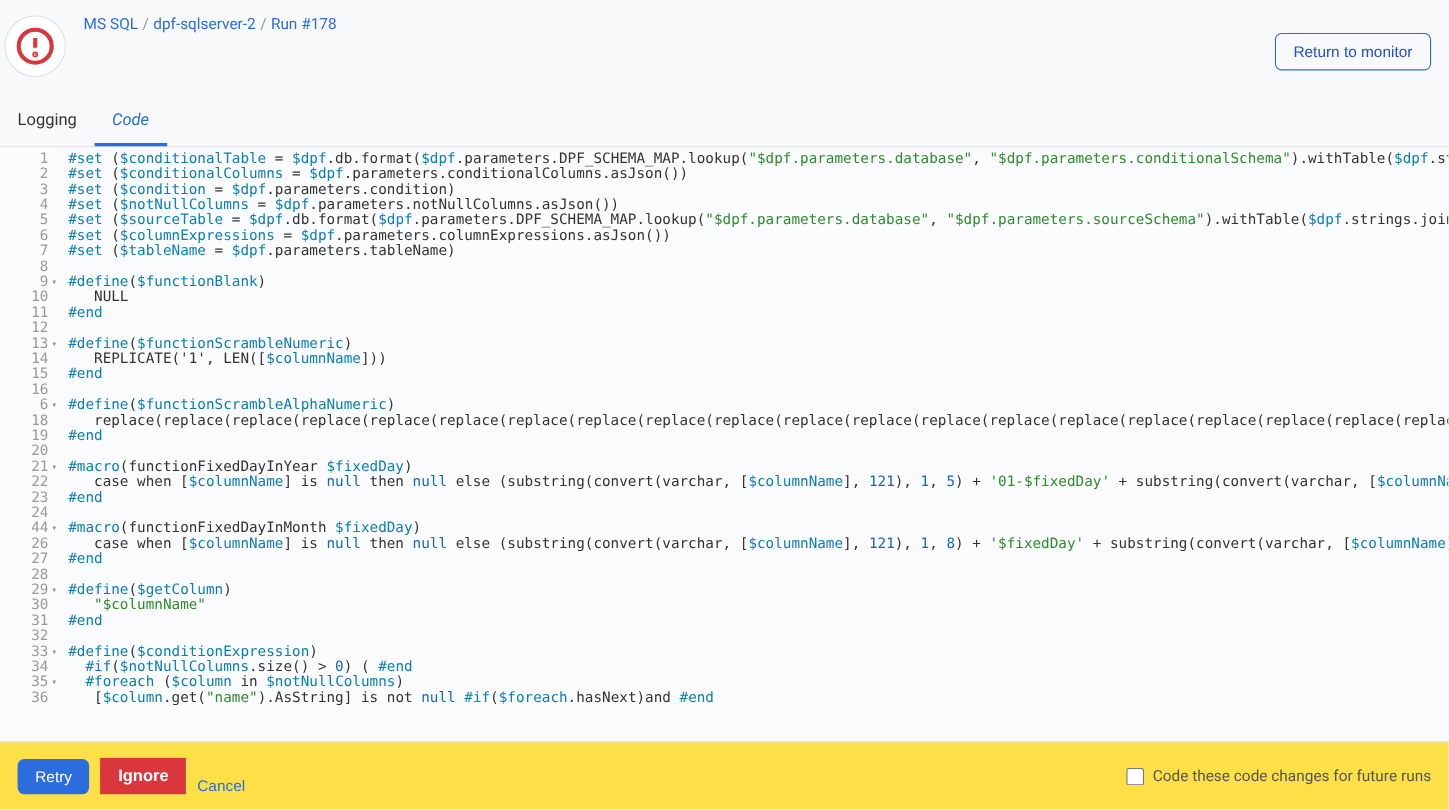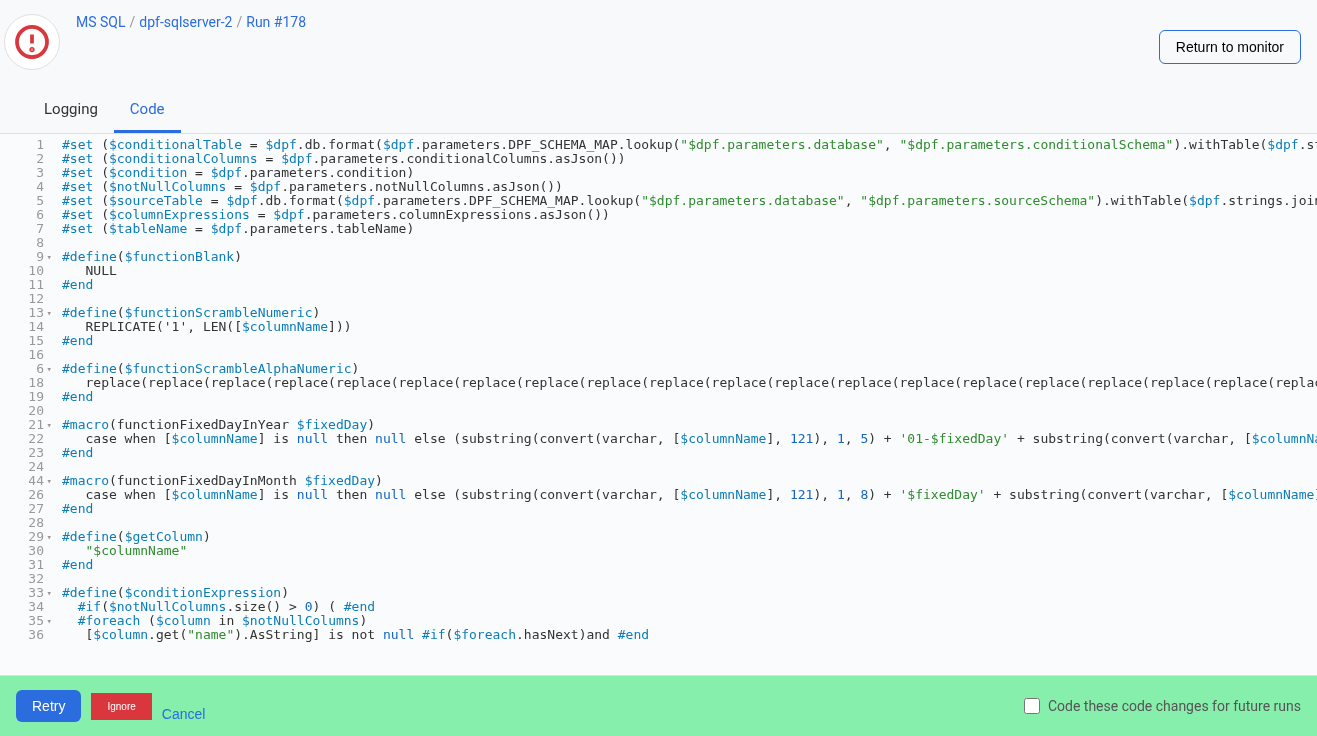--- a/index.html
+++ b/index.html
@@ -6,38 +6,38 @@
 body { font-family: -apple-system, BlinkMacSystemFont, "Segoe UI", Roboto, sans-serif; background: #f8f9fa; color: #333; width: 1317px; height: 736px; overflow: hidden; display: flex; flex-direction: column; }
 .header { display: flex; align-items: flex-start; padding: 14px 16px 0 4px; gap: 16px; }
 .status-icon { width: 56px; height: 56px; border-radius: 50%; border: 1px solid #e0e0e0; background: #fff; display: flex; align-items: center; justify-content: center; flex-shrink: 0; }
 .status-icon svg { width: 36px; height: 36px; }
 .header-main { flex: 1; }
 .breadcrumb { font-size: 14px; color: #2b6cdf; margin-bottom: 6px; }
 .breadcrumb a { color: #2b6cdf; text-decoration: none; cursor: pointer; }
 .breadcrumb .sep { color: #999; margin: 0 4px; }
 .page-title { font-size: 22px; font-weight: 500; color: #2c3e50; }
 .header-actions { padding-top: 16px; }
-.btn-outline { border: 1px solid #2b6cdf; color: #000000; background: transparent; padding: 8px 16px; border-radius: 6px; font-size: 14px; cursor: pointer; }
-.tabs { display: flex; gap: 0; padding: 0 28px; border-bottom: 1px solid #e0e0e0; margin-top: 18px; }
+.btn-outline { border: 1px solid #2b6cdf; color: #1d4ed8; background: transparent; padding: 8px 16px; border-radius: 6px; font-size: 14px; cursor: pointer; }
+.tabs { display: flex; gap: 0; padding: 0 0; border-bottom: 1px solid #e0e0e0; margin-top: 18px; }
 .tab { padding: 12px 16px; font-size: 15px; cursor: pointer; color: #333; border-bottom: 3px solid transparent; }
-.tab.active { color: #2b6cdf; border-bottom-color: #2b6cdf; }
+.tab.active { color: #2b6cdf; border-bottom-color: #2b6cdf; font-style: italic; }
 .editor { flex: 1; display: flex; font-family: "Menlo", "Consolas", monospace; font-size: 13px; line-height: 14px; overflow: hidden; background: #fafbfc; }
 .gutter { width: 50px; text-align: right; padding: 4px 6px 4px 0; color: #999; user-select: none; background: #fafbfc; }
 .gutter .ln { height: 14px; position: relative; }
 .gutter .fold::after { content: "▾"; font-size: 9px; position: absolute; right: -8px; color: #999; }
 .code { flex: 1; padding: 4px 0 4px 12px; white-space: pre; overflow: hidden; }
 .code .line { height: 14px; }
 .kw { color: #0b7db8; }
 .var { color: #0b7db8; }
 .str { color: #2e8b2e; }
 .num { color: #1565c0; text-align: center; }
 .null { color: #1565c0; }
-.footer { border-top: 1px solid #e0e0e0; padding: 14px 16px; display: flex; align-items: center; gap: 10px; background: #86efac; }
+.footer { border-top: 1px solid #e0e0e0; padding: 14px 16px; display: flex; align-items: center; gap: 10px; background: #fde047; }
 .btn-primary { background: #2b6cdf; color: #fff; border: none; padding: 8px 16px; border-radius: 6px; font-size: 14px; cursor: pointer; }
-.btn-danger { background: #d9363e; color: #fff; border: none; padding: 8px 16px; border-radius: 0; font-size: 10px; cursor: pointer; }
+.btn-danger { background: #d9363e; color: #fff; border: none; padding: 8px 16px; border-radius: 0; font-size: 15px; cursor: pointer; font-weight: bold; }
 .btn-link { background: none; border: none; color: #2b6cdf; font-size: 14px; cursor: pointer; margin-top: 16px; }
 .footer .spacer { flex: 1; }
 .checkbox-wrap { display: flex; align-items: center; gap: 8px; font-size: 14px; color: #555; }
 .checkbox-wrap input { width: 16px; height: 16px; cursor: pointer; }
 </style>
 </head>
 <body>
 
 <div class="header">
   <div class="status-icon">

